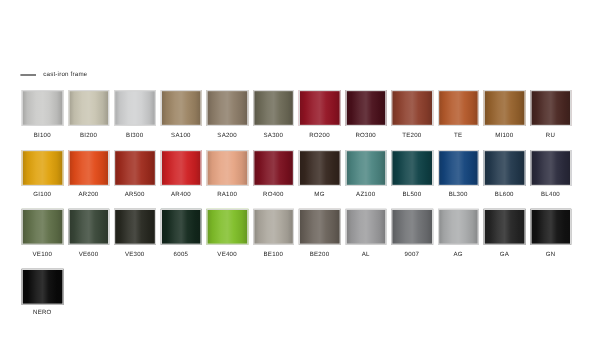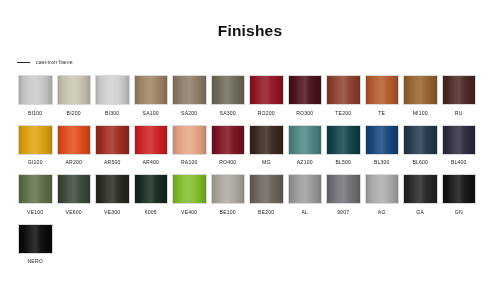--- a/index.html
+++ b/index.html
@@ -101,21 +101,20 @@
     text-align: center;
     line-height: 6px;
     white-space: nowrap;
   }
 </style>
 </head>
 <body>
 
 <div class="page">
 
-  <div class="page-title">Finishes</div>
 
   <div class="legend">
     <span class="legend-line"></span>
     <span class="legend-label">cast-iron frame</span>
   </div>
 
   <div class="grid">
       <div class="row">
         <div class="cell">
           <div class="swatch" style="background: rgb(201, 201, 199);"></div>

